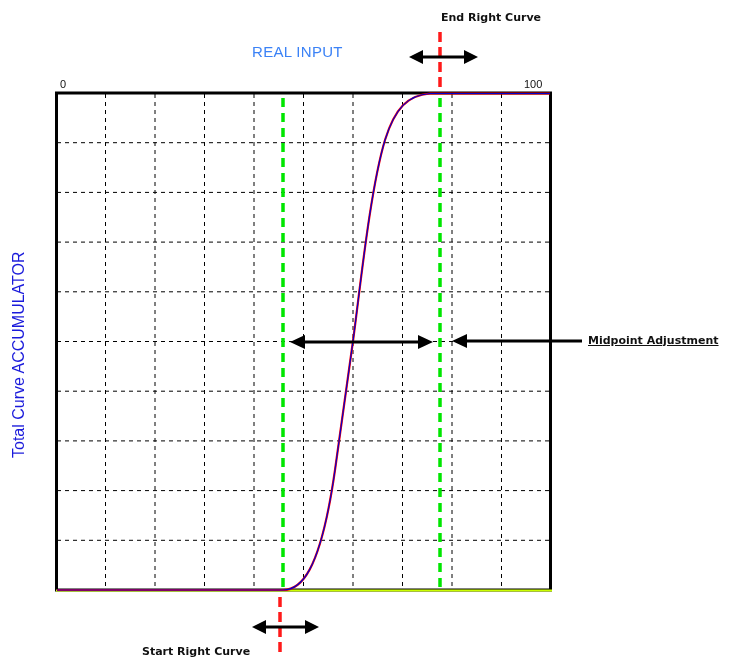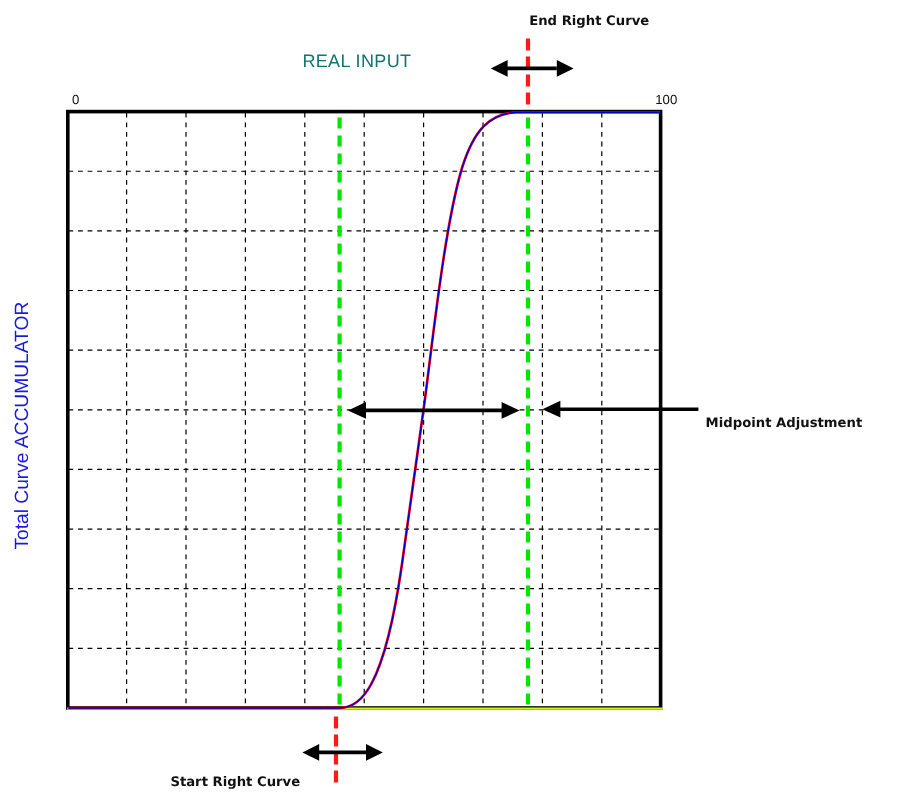--- a/index.html
+++ b/index.html
@@ -1,25 +1,25 @@
 <!DOCTYPE html>
 <html><head>
 <meta charset="utf-8">
 <style>
   html, body { margin: 0; padding: 0; background: #ffffff; }
   body { width: 756px; height: 670px; position: relative; overflow: hidden; font-family: "Liberation Sans", sans-serif; }
   .abs { position: absolute; }
-  .title-real { left: 252px; top: 43px; font-size: 15px; color: #0f766e; letter-spacing: 0.3px; }
+  .title-real { left: 252px; top: 43px; font-size: 15px; color: #3b82f6; letter-spacing: 0.3px; }
   .tick-label { font-size: 11px; color: #111; }
   .tick-0 { left: 60px; top: 78px; }
-  .tick-100 { left: 546px; top: 78px; }
+  .tick-100 { left: 524px; top: 78px; }
   .ylabel { left: 10px; top: 458px; transform-origin: left top; transform: rotate(-90deg); font-size: 16px; color: #1a1adb; white-space: nowrap; }
   .callout { font-family: "DejaVu Sans", sans-serif; font-weight: bold; font-size: 11px; color: #111; white-space: nowrap; }
   .callout-end { left: 441px; top: 11px; }
-  .callout-mid { left: 588px; top: 346px; }
+  .callout-mid { left: 588px; top: 334px; text-decoration: underline; }
   .callout-start { left: 142px; top: 645px; }
   svg.canvas { position: absolute; left: 0; top: 0; }
 </style>
 </head>
 <body>
 
 <div class="abs title-real">REAL INPUT</div>
 <div class="abs tick-label tick-0">0</div>
 <div class="abs tick-label tick-100">100</div>
 <div class="abs ylabel">Total Curve ACCUMULATOR</div>

